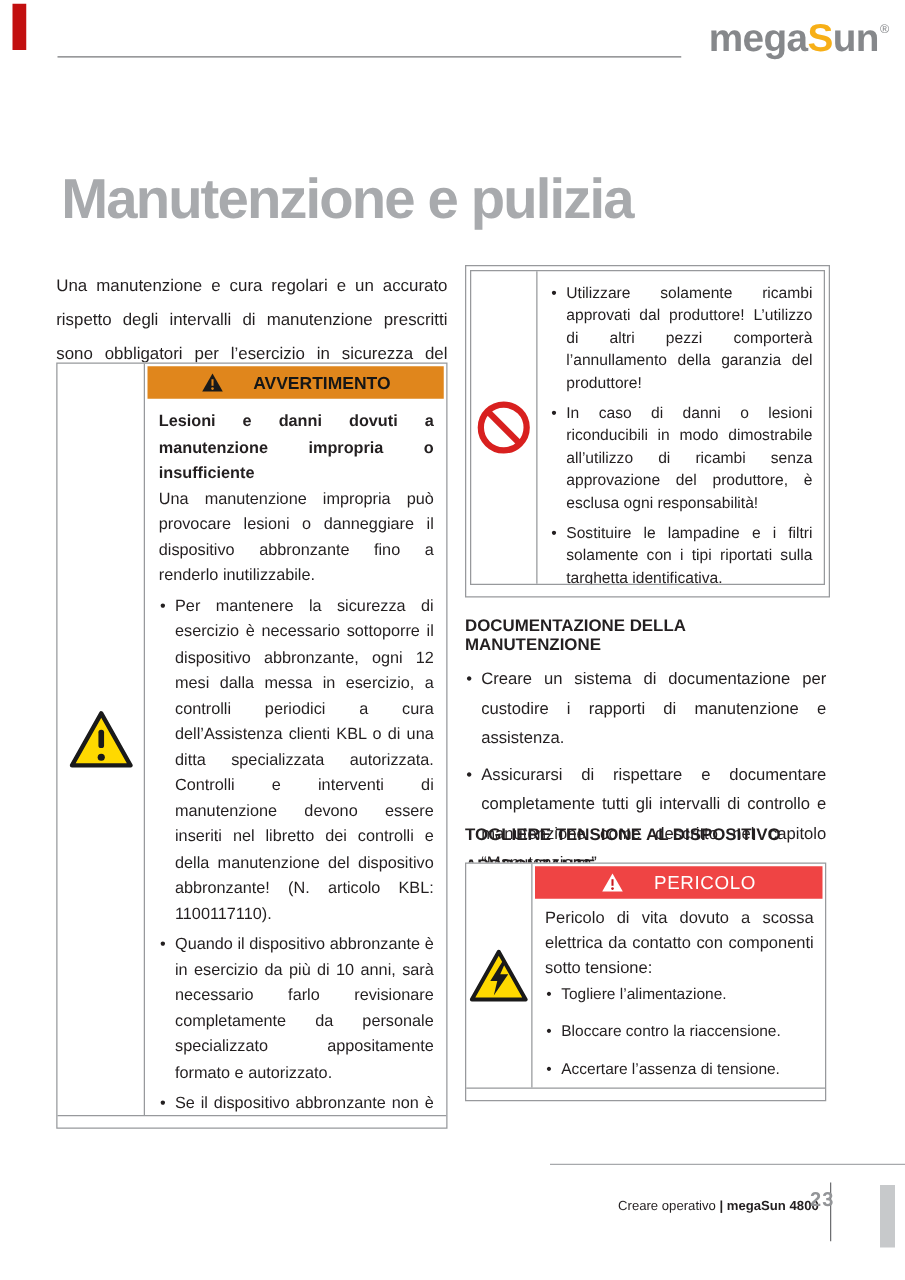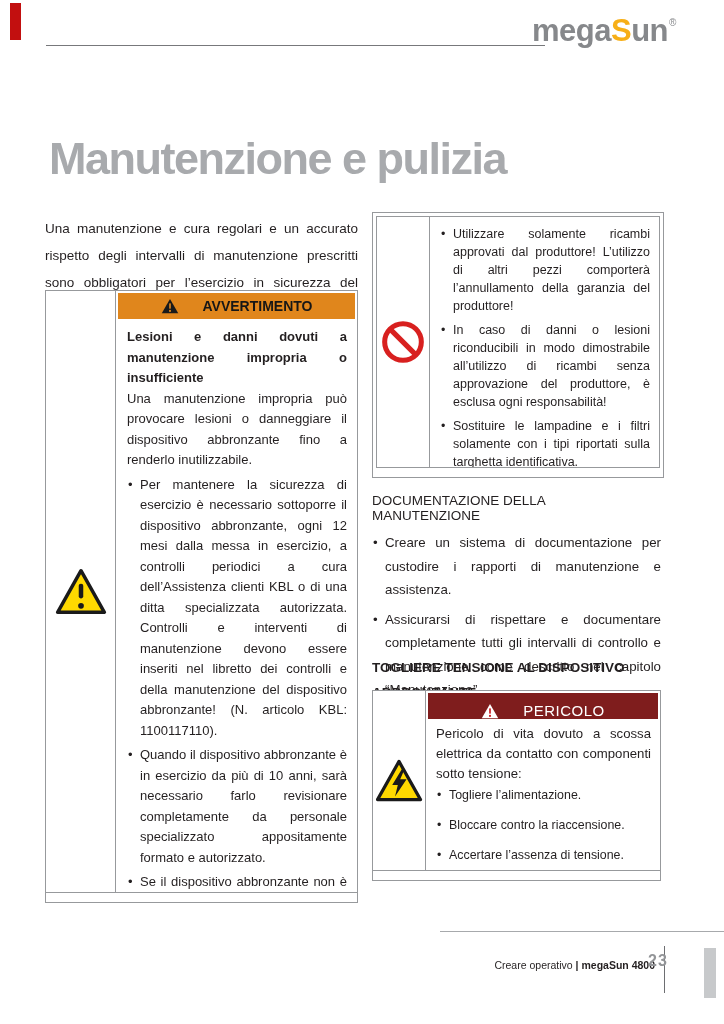--- a/index.html
+++ b/index.html
@@ -5,55 +5,55 @@
   html,body { margin:0; padding:0; background:#fff; }
   .page { position:relative; width:724px; height:1024px; background:#fff; overflow:hidden;
           font-family:"Liberation Sans", sans-serif; color:#231f20; }
 
   
   .crop-mark-red { position:absolute; left:10px; top:3px; width:11px; height:37px; background:#c20f0f; }
   .edge-tab-gray { position:absolute; left:704px; top:948px; width:12px; height:50px; background:#c7c9cb; }
 
   
   .header-rule { position:absolute; left:46px; top:45px; width:499px; height:1px; background:#77787b; }
-  .logo { position:absolute; left:532px; top:13px; font-size:31px; font-weight:bold; color:#86888b; letter-spacing:-0.5px; white-space:nowrap; }
+  .logo { position:absolute; left:567px; top:13px; font-size:31px; font-weight:bold; color:#86888b; letter-spacing:-0.5px; white-space:nowrap; }
   .logo .s { color:#f7af17; }
   .logo .reg { font-size:10px; font-weight:normal; position:relative; top:-15px; left:1px; }
 
   .page-title { position:absolute; left:49px; top:103px; font-size:45px; font-weight:bold; color:#a8aaad; letter-spacing:-1.5px; white-space:nowrap; }
 
   .intro { position:absolute; left:45px; top:201px; width:313px; font-size:13.5px; line-height:27px; text-align:justify; }
 
   
   .box { position:absolute; border:1px solid #97999c; box-sizing:border-box; background:#fff; }
   .vbox { display:flex; height:100%; box-sizing:border-box; border-bottom:1px solid #97999c; }
   .vbox.bordered { border:1px solid #97999c; }
   .icon-cell { flex:none; display:flex; align-items:center; justify-content:center; border-right:1px solid #97999c; }
   .content-cell { flex:1; min-width:0; display:flex; flex-direction:column; overflow:hidden; }
   .alert-header { height:26px; margin:2px; flex:none; display:flex; align-items:center; justify-content:center; gap:24px; }
   .alert-header.warning { background:#e0861c; color:#161616; font-weight:bold; font-size:14px; }
-  .alert-header.danger  { background:#7f1d1d; color:#ffffff; font-size:15px; letter-spacing:0.5px;align-items:flex-end; }
+  .alert-header.danger  { background:#ef4444; color:#ffffff; font-size:15px; letter-spacing:0.5px; }
 
   #box-warning { left:45px; top:290px; width:313px; height:613px; padding:0 0 9px 0; }
   #box-warning .icon-cell { width:69px; }
   #box-warning .content-text { padding:6px 10px 0 11px; font-size:13px; line-height:20.5px; text-align:justify; }
   .box-heading { font-weight:bold; }
   .content-text p { margin:0; }
   ul.bullets { list-style:none; margin:0; padding:0; }
   ul.bullets li { position:relative; padding-left:13px; margin-top:4px; }
   ul.bullets li::before { content:"\2022"; position:absolute; left:1px; }
 
   #box-parts { left:372px; top:212px; width:292px; height:266px; padding:3px 3px 9px 3px; }
   #box-parts .icon-cell { width:52px; border-right:1px solid #97999c; }
   #box-parts .content-text { padding:6px 9px 0 10px; font-size:12.5px; line-height:18px; text-align:justify; }
   #box-parts ul.bullets li { margin-top:6px; }
   #box-parts ul.bullets li:first-child { margin-top:2px; }
 
   .doc-section { position:absolute; left:372px; top:493px; width:289px; }
-  .section-heading { font-size:13.5px; font-weight:normal; margin:0 12px 8px 0; }
+  .section-heading { font-size:13.5px; font-weight:bold; margin:0 12px 8px 0; }
   .doc-section ul.bullets { font-size:13.3px; line-height:23.5px; text-align:justify; }
   .doc-section ul.bullets li { margin-top:6px; }
 
   .disconnect-heading { position:absolute; left:372px; top:641px; width:270px; font-size:13.5px; font-weight:bold; line-height:25px; }
 
   #box-danger { left:372px; top:690px; width:289px; height:191px; padding:0 0 9px 0; }
   #box-danger .icon-cell { width:52px; }
   #box-danger .content-text { padding:3px 9px 0 10px; font-size:13.2px; line-height:20px; text-align:justify; }
   #box-danger ul.bullets { font-size:12.4px; line-height:14px; }
   #box-danger ul.bullets li { margin-top:16px; }

